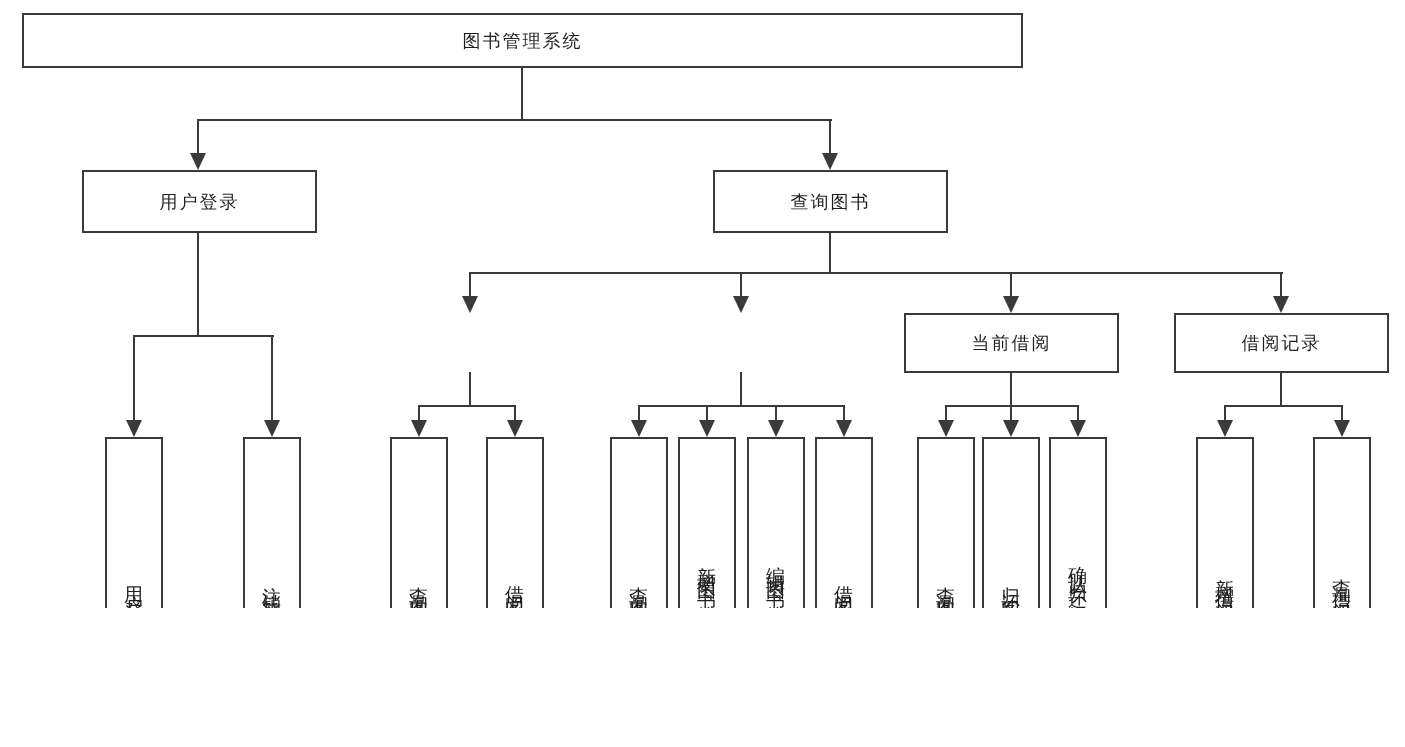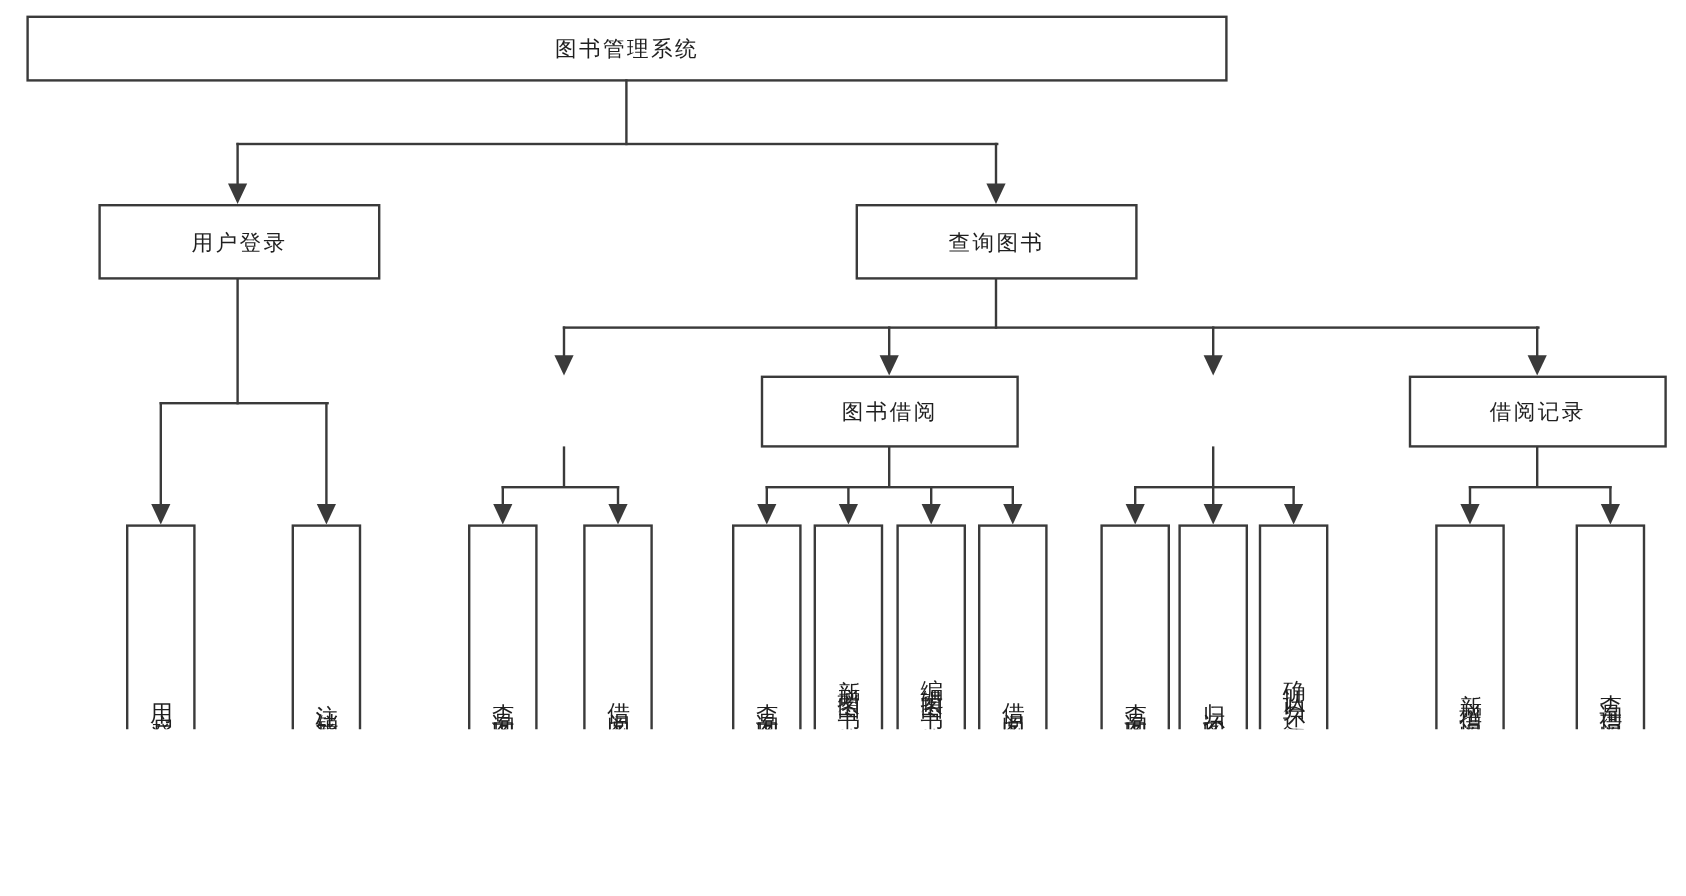--- a/index.html
+++ b/index.html
@@ -60,21 +60,21 @@
   <div class="line" style="left:469px;top:272px;width:814px;height:2px;"></div>
   <div class="line" style="left:469px;top:272px;width:2px;height:26px;"></div>
   <div class="line" style="left:740px;top:272px;width:2px;height:26px;"></div>
   <div class="line" style="left:1010px;top:272px;width:2px;height:26px;"></div>
   <div class="line" style="left:1280px;top:272px;width:2px;height:26px;"></div>
   <div class="arrow" style="left:462px;top:296px;"></div>
   <div class="arrow" style="left:733px;top:296px;"></div>
   <div class="arrow" style="left:1003px;top:296px;"></div>
   <div class="arrow" style="left:1273px;top:296px;"></div>
 
-  <div class="box hbox" style="left:634px;top:313px;width:215px;height:60px;">图书借阅</div>
+  <div class="box hbox" style="left:904px;top:313px;width:215px;height:60px;">当前借阅</div>
   <div class="box hbox" style="left:1174px;top:313px;width:215px;height:60px;">借阅记录</div>
 
   <div class="line" style="left:469px;top:372px;width:2px;height:34px;"></div>
   <div class="line" style="left:418px;top:405px;width:98px;height:2px;"></div>
   <div class="line" style="left:418px;top:405px;width:2px;height:16px;"></div>
   <div class="line" style="left:514px;top:405px;width:2px;height:16px;"></div>
   <div class="arrow" style="left:411px;top:420px;"></div>
   <div class="arrow" style="left:507px;top:420px;"></div>
 
   <div class="line" style="left:740px;top:372px;width:2px;height:34px;"></div>

